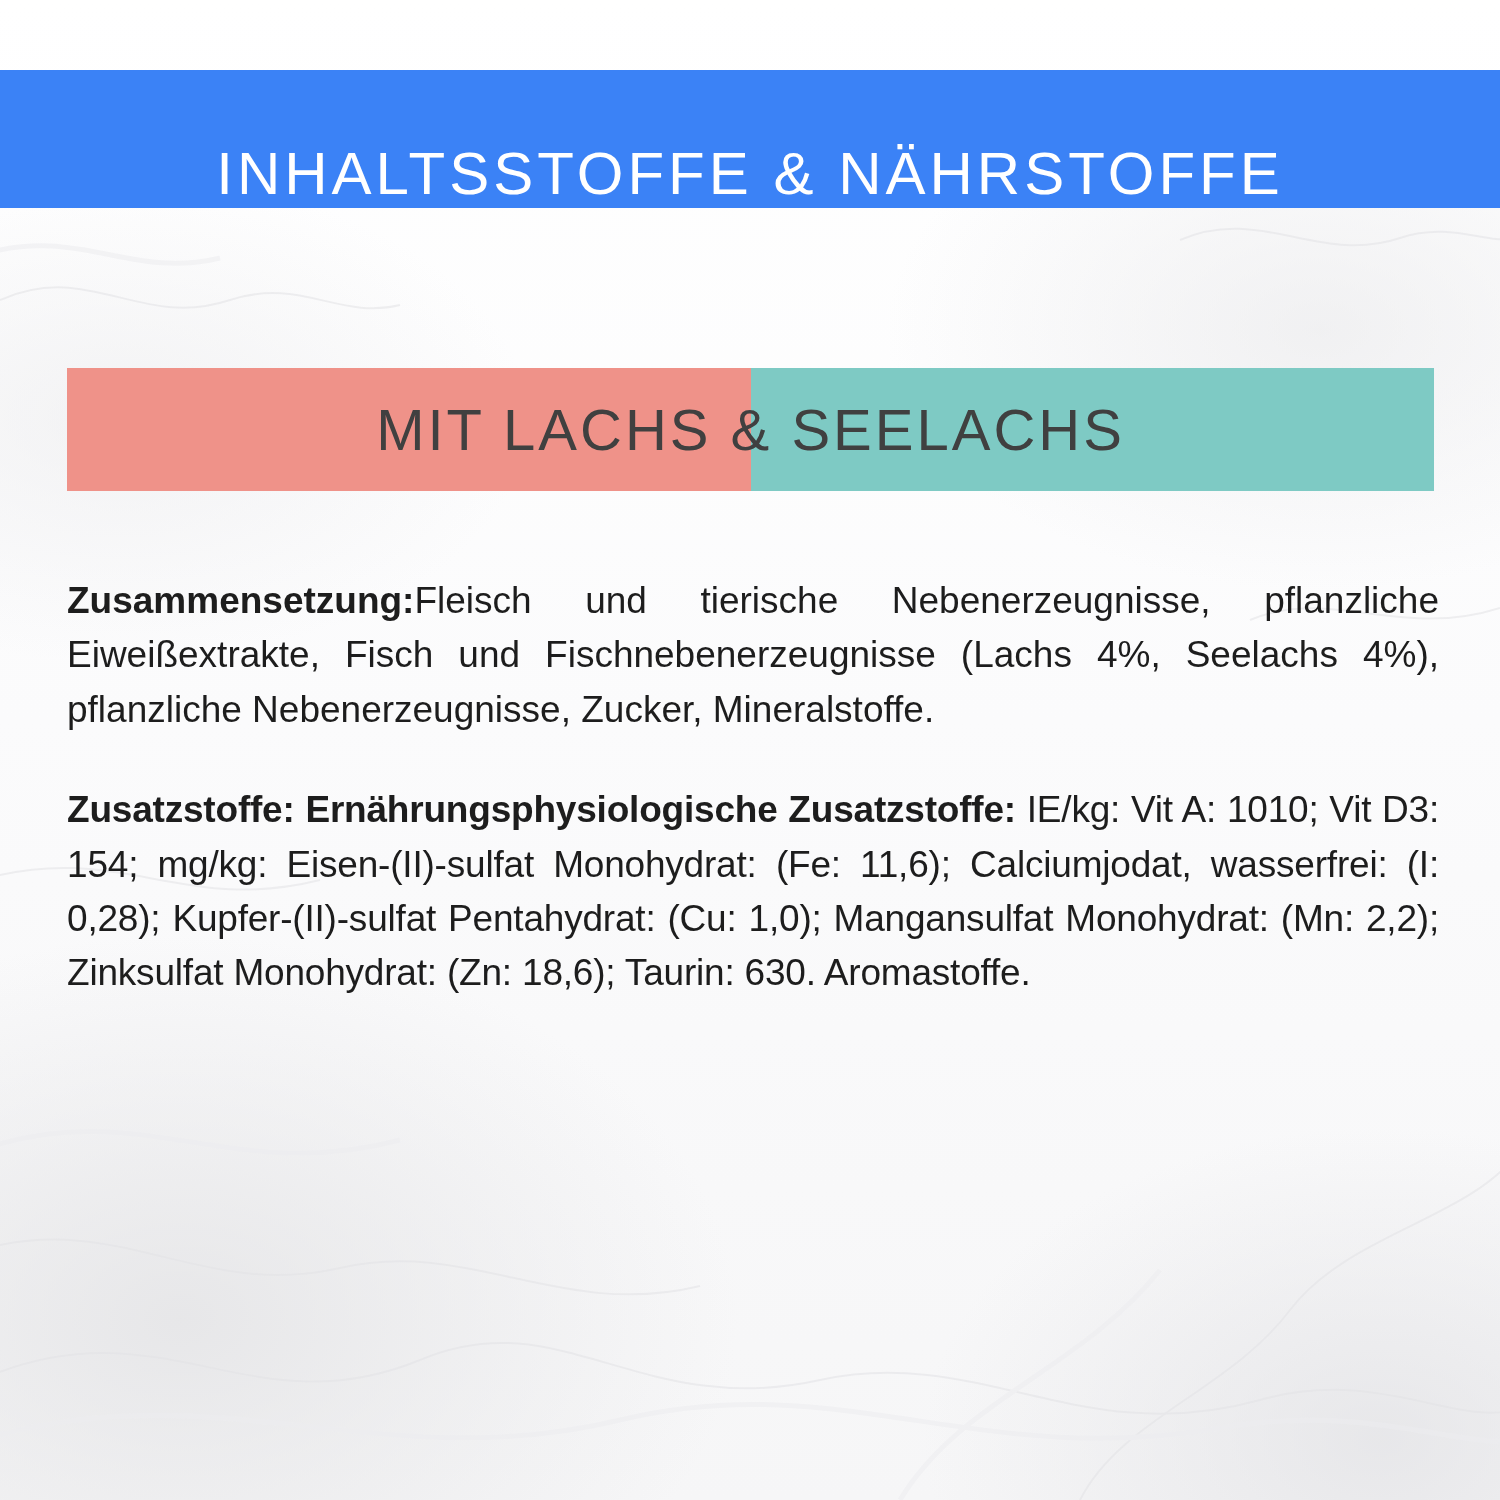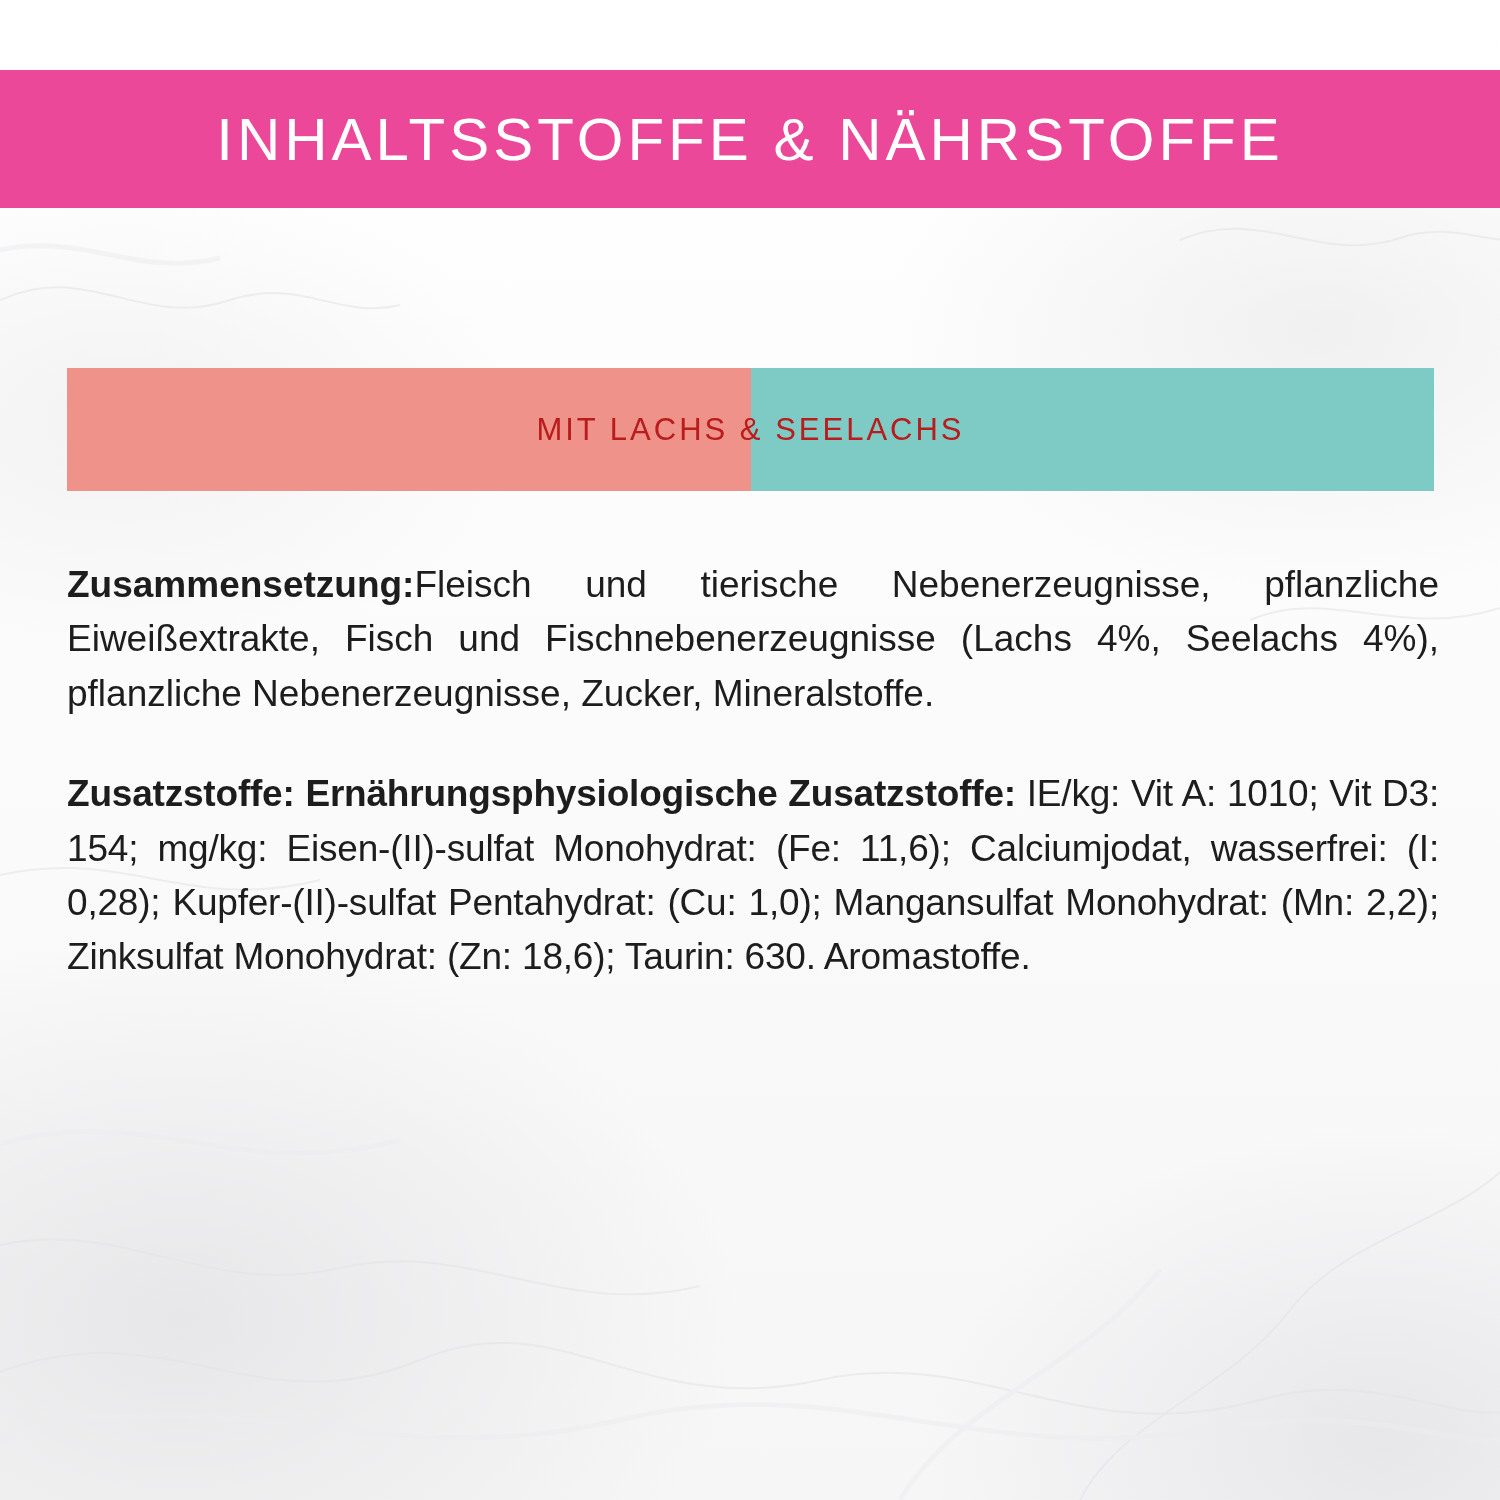--- a/index.html
+++ b/index.html
@@ -69,39 +69,39 @@
   .variant-bar .half-right {
     width: 50%;
     background: #7ecac4;
   }
   .variant-bar .variant-text {
     position: absolute;
     inset: 0;
     display: flex;
     align-items: center;
     justify-content: center;
-    color: #b91c1c;
-    font-size: 31px;
+    color: #404040;
+    font-size: 58px;
     letter-spacing: 3px;
     white-space: nowrap;
   }
 
   
   .content {
     position: absolute;
     left: 67px;
     top: 558px;
     width: 1372px;
   }
   .para {
     color: #1d1d1d;
     font-size: 37px;
     line-height: 1.47;
     text-align: justify;
-    margin: 0 0 46px 0;
+    margin: 16px 0 46px 0;
   }
   .para:last-child { margin-bottom: 0; }
   .para b {
     font-weight: 700;
   }
   .para.tight {
     letter-spacing: -0.2px;
   }
 </style>
 </head>
@@ -120,21 +120,21 @@
     </g>
     <g fill="none" stroke="#ededf0" stroke-width="5">
       <path d="M-20,1440 C220,1370 380,1478 620,1420 C840,1367 980,1470 1220,1428 C1370,1402 1460,1450 1520,1440"></path>
       <path d="M-20,1150 C140,1095 230,1185 400,1140"></path>
       <path d="M900,1500 C960,1400 1080,1370 1160,1270"></path>
       <path d="M-20,255 C80,225 130,280 220,258"></path>
     </g>
   </svg>
 </div>
 
-<div class="header-band" style="background: #ec4899;">
+<div class="header-band" style="background: #3b82f6; align-items: flex-end;">
   <div class="title" style="color: rgb(255, 255, 255);">INHALTSSTOFFE &amp; NÄHRSTOFFE</div>
 </div>
 
 <div class="variant-bar">
   <div class="half-left" style="background: rgb(239, 146, 137);"></div>
   <div class="half-right" style="background: rgb(126, 202, 196);"></div>
   <div class="variant-text">MIT LACHS &amp; SEELACHS</div>
 </div>
 
 <div class="content">

